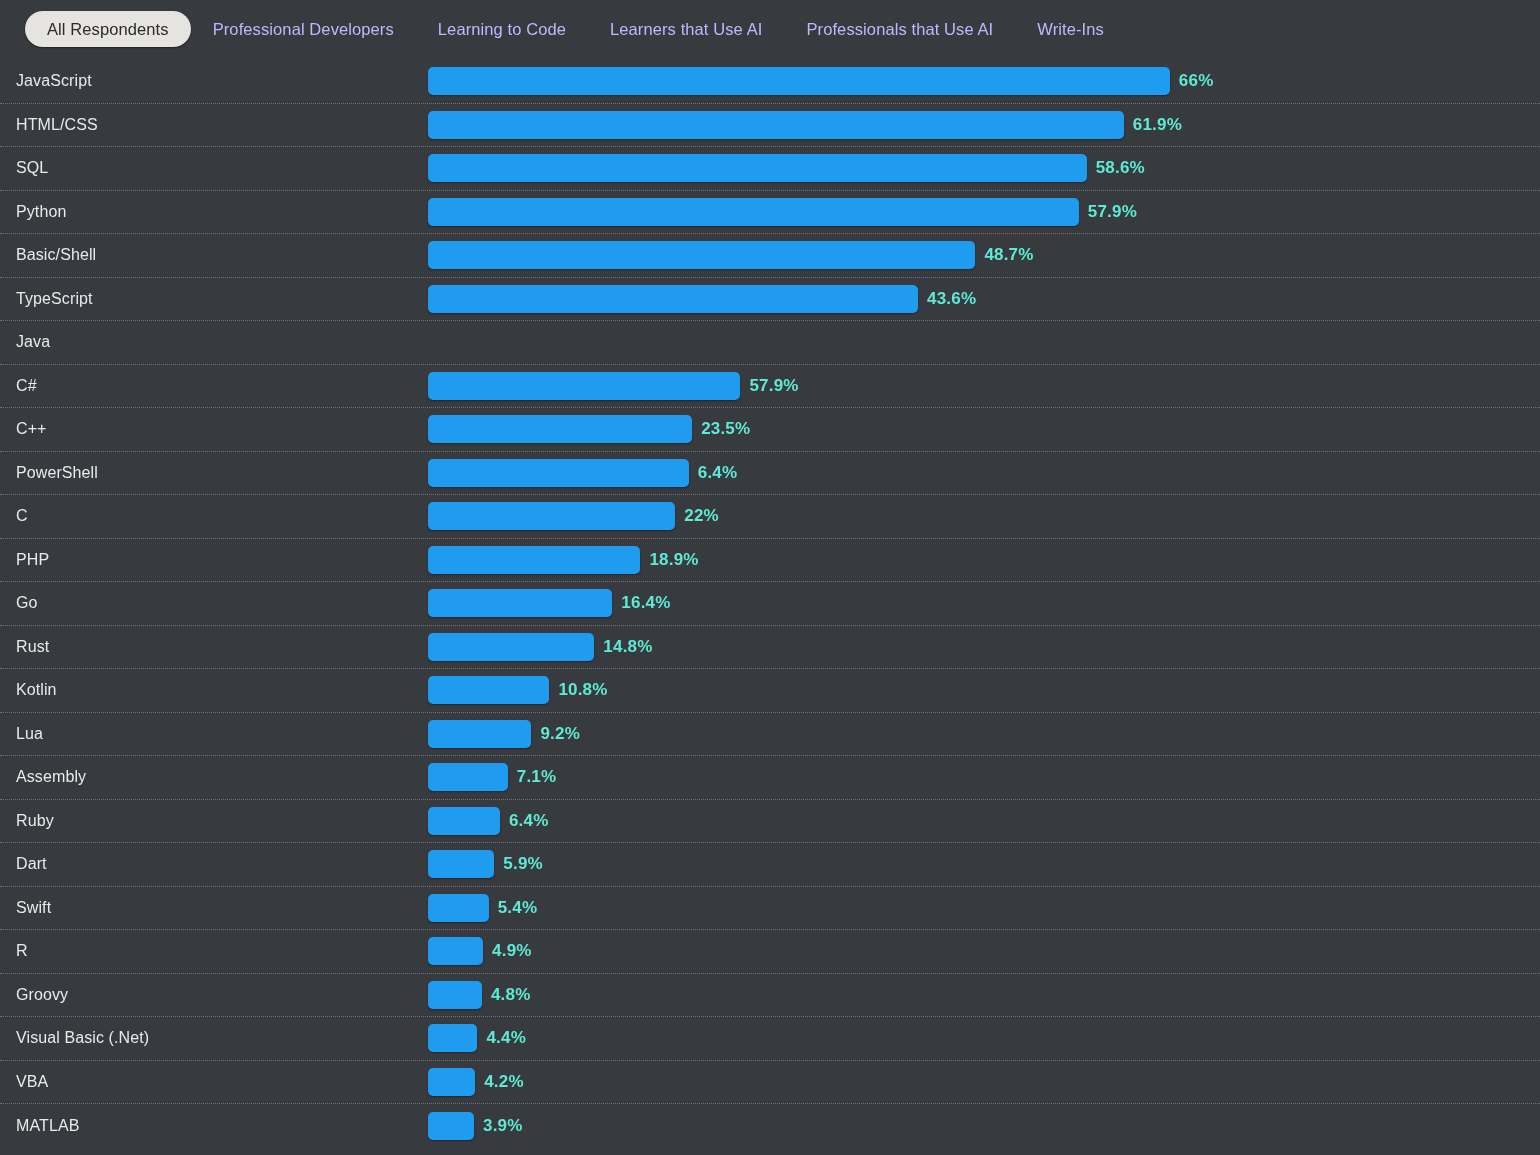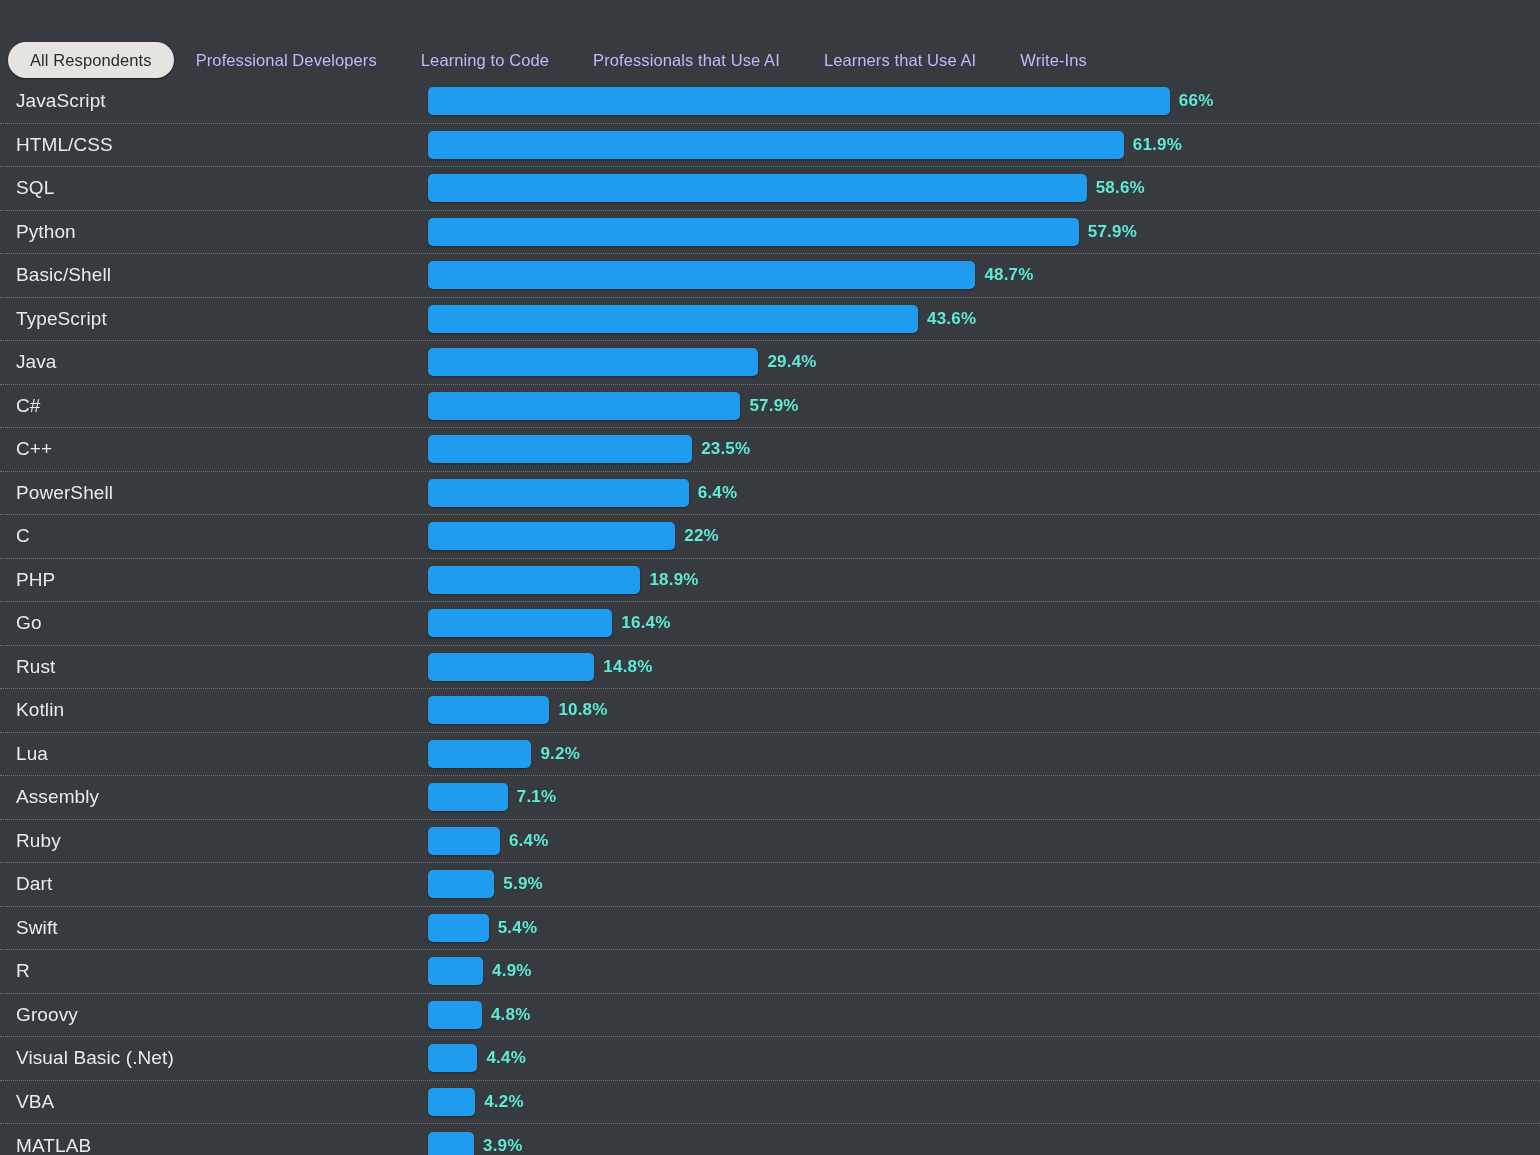--- a/index.html
+++ b/index.html
@@ -16,24 +16,23 @@
     width: 1540px;
     height: 1155px;
     background: #373a3f;
     position: relative;
   }
 
   
   .tabbar {
     height: 58px;
     display: flex;
-    align-items: flex-end;
-    padding-left: 8px;
+    align-items: center;
+    padding-left: 25px;
     gap: 0px;
-    margin-top: 20px;
   }
 
   .tab {
     font-size: 16.5px;
     color: #c4b5fd;
     padding: 10px 22px;
     border-radius: 20px;
     white-space: nowrap;
     letter-spacing: .1px;
     cursor: pointer;
@@ -63,21 +62,21 @@
     border-bottom: 1px dotted #70747a;
   }
 
   .row:last-child { border-bottom: none; text-align: right; }
 
   .row-label {
     position: absolute;
     left: 16px;
     top: 50%;
     transform: translateY(-50%);
-    font-size: 19px;
+    font-size: 16px;
     color: #e9eaea;
     white-space: nowrap;
     letter-spacing: .1px;
   }
 
   .bar-area {
     position: absolute;
     left: 428px;
     top: 50%;
     transform: translateY(-50%);
@@ -103,22 +102,22 @@
 </style>
 </head>
 <body>
 
 <div id="app">
 
   <div class="tabbar">
       <button class="tab active">All Respondents</button>
       <button class="tab">Professional Developers</button>
       <button class="tab">Learning to Code</button>
+      <button class="tab">Learners that Use AI</button>
       <button class="tab">Professionals that Use AI</button>
-      <button class="tab">Learners that Use AI</button>
       <button class="tab">Write-Ins</button>
     </div>
 
   <div class="chart">
       <div class="row">
         <div class="row-label">JavaScript</div>
         <div class="bar-area">
           <div class="bar" style="width: 741.84px; background: rgb(31, 155, 240);"></div>
           <div class="bar-value">66%</div>
         </div>
@@ -153,24 +152,20 @@
       </div>
       <div class="row">
         <div class="row-label">TypeScript</div>
         <div class="bar-area">
           <div class="bar" style="width: 490.064px; background: rgb(31, 155, 240);"></div>
           <div class="bar-value">43.6%</div>
         </div>
       </div>
       <div class="row">
         <div class="row-label">Java</div>
-        <div class="bar-area">
-          <div class="bar" style="width: 330.456px; background: rgb(31, 155, 240);"></div>
-          <div class="bar-value">29.4%</div>
-        </div>
       </div>
       <div class="row">
         <div class="row-label">C#</div>
         <div class="bar-area">
           <div class="bar" style="width: 312.472px; background: rgb(31, 155, 240);"></div>
           <div class="bar-value">57.9%</div>
         </div>
       </div>
       <div class="row">
         <div class="row-label">C++</div>

